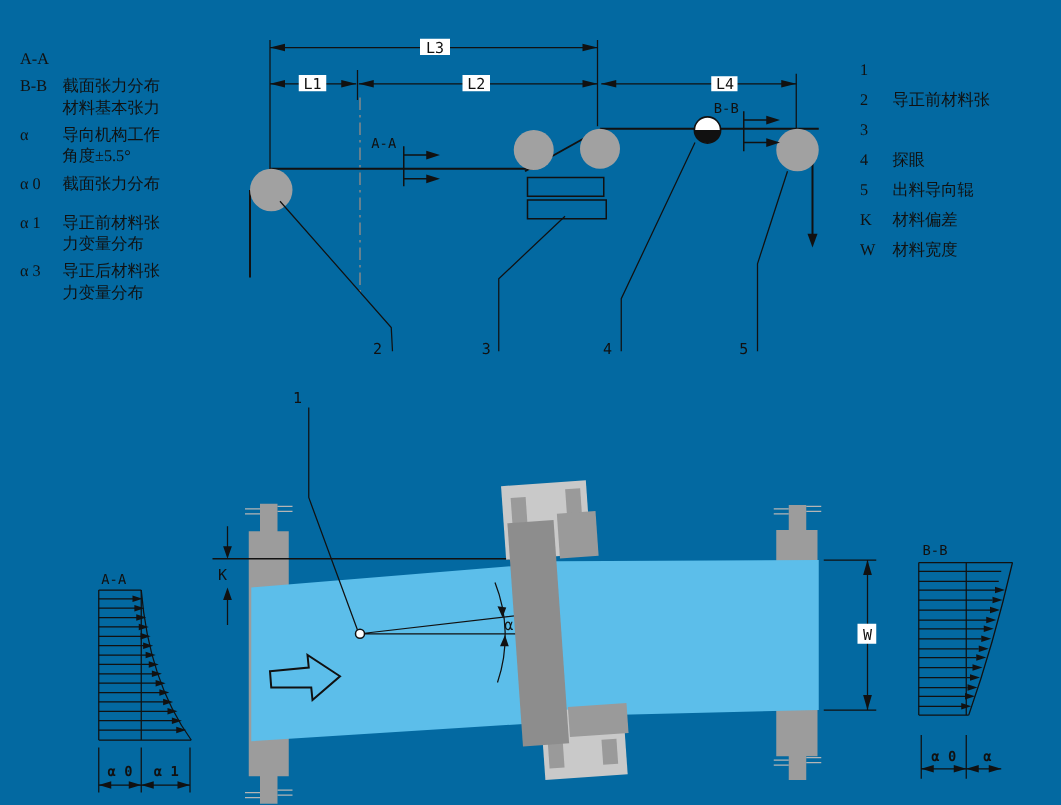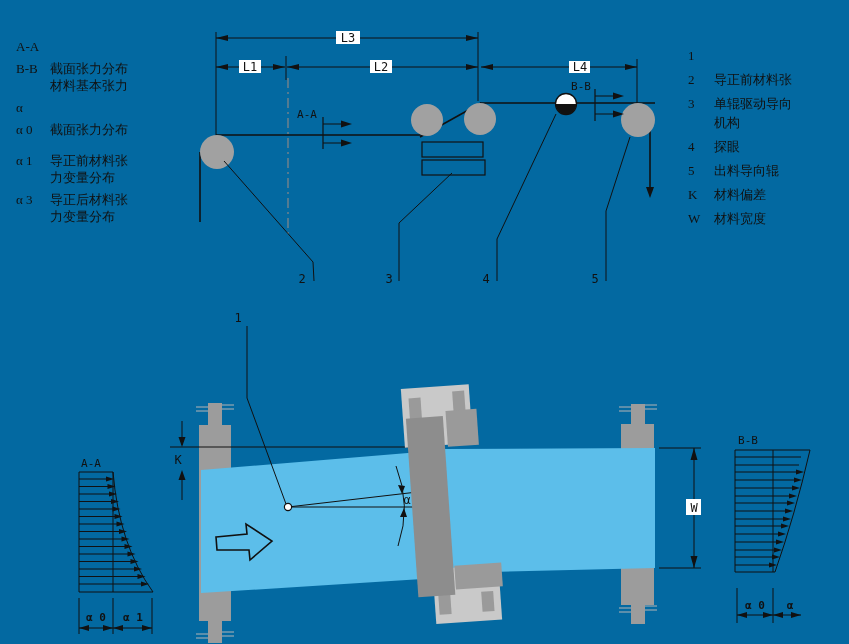--- a/index.html
+++ b/index.html
@@ -202,20 +202,24 @@
   </div>
   <div class="lg-item">
     <div class="lg-term">B-B</div>
     <div class="lg-lines">
       <div>截面张力分布</div>
       <div>材料基本张力</div>
     </div>
   </div>
   <div class="lg-item">
     <div class="lg-term">α</div>
+    <div class="lg-lines">
+      <div>导向机构工作</div>
+      <div>角度±5.5°</div>
+    </div>
   </div>
   <div class="lg-item">
     <div class="lg-term">α 0</div>
     <div class="lg-lines">
       <div>截面张力分布</div>
     </div>
   </div>
   <div class="lg-item lg-gap">
     <div class="lg-term">α 1</div>
     <div class="lg-lines">
@@ -237,24 +241,20 @@
     <div class="lg-term">1</div>
   </div>
   <div class="lg-item">
     <div class="lg-term">2</div>
     <div class="lg-lines">
       <div>导正前材料张</div>
     </div>
   </div>
   <div class="lg-item">
     <div class="lg-term">3</div>
-    <div class="lg-lines">
-      <div>单辊驱动导向</div>
-      <div>机构</div>
-    </div>
   </div>
   <div class="lg-item">
     <div class="lg-term">4</div>
     <div class="lg-lines">
       <div>探眼</div>
     </div>
   </div>
   <div class="lg-item">
     <div class="lg-term">5</div>
     <div class="lg-lines">

